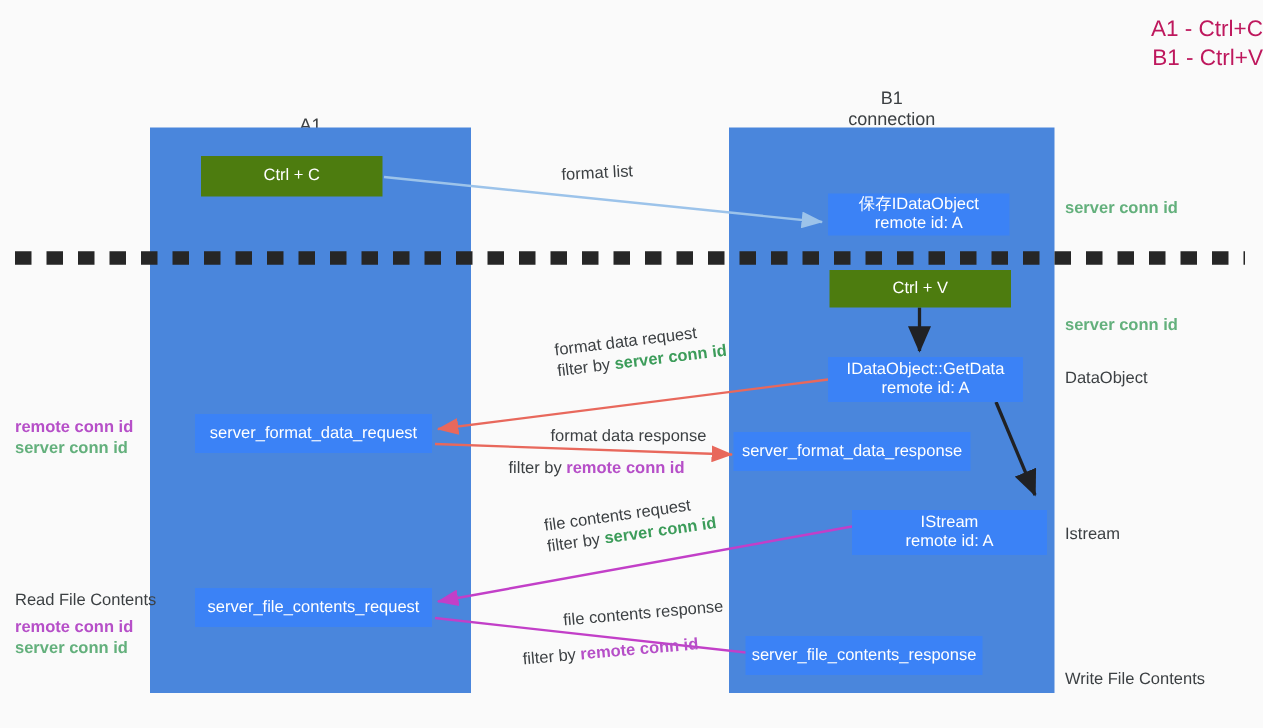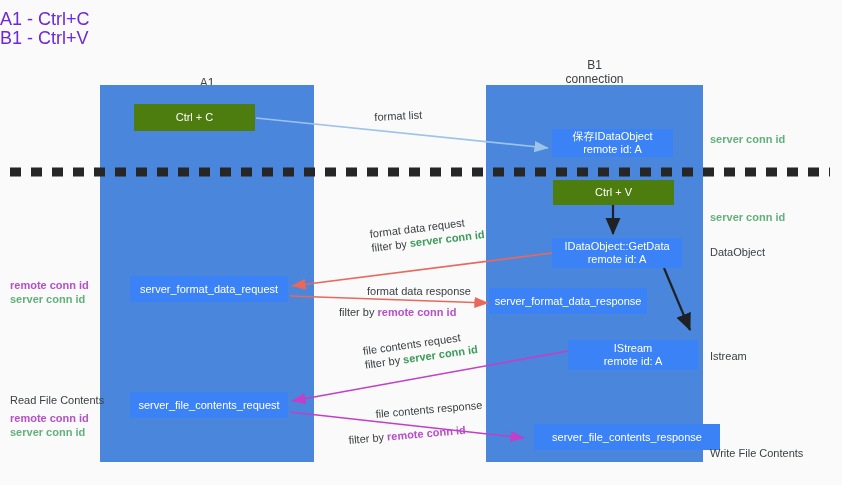--- a/index.html
+++ b/index.html
@@ -20,23 +20,23 @@
     left: 0; top: 0;
     width: 842px;
     height: 485px;
   }
   .abs { position: absolute; }
 
   
   .title {
     left: 0; top: 10px;
     width: 842px;
-    text-align: left;
-    font-size: 18px;
-    color: #6d28d9;
+    text-align: right;
+    font-size: 15px;
+    color: #be185d;
     line-height: 19px;
   }
 
   
   .lane-header {
     text-align: center;
     font-size: 12px;
     color: #3c4043;
     line-height: 14px;
   }
@@ -171,21 +171,21 @@
 
   <div class="abs node orange" style="left:568px; top:340px; width:130px; height:30px;">
     <span>IStream</span>
     <span class="l2">remote id: A</span>
   </div>
 
   <div class="abs node orange" style="left:130px; top:392px; width:158px; height:26px;">
     <span>server_file_contents_request</span>
   </div>
 
-  <div class="abs node orange" style="left:534px; top:424px; width:186px; height:26px;">
+  <div class="abs node orange" style="left:497px; top:424px; width:158px; height:26px;">
     <span>server_file_contents_response</span>
   </div>
 
   <div class="abs edge-label" style="left:374px; top:110px; transform: rotate(-3deg);">
     <span>format list</span>
   </div>
 
   <div class="abs edge-label" style="left:369px; top:227px; transform: rotate(-7deg);">
     <div>format data request</div>
     <div>

